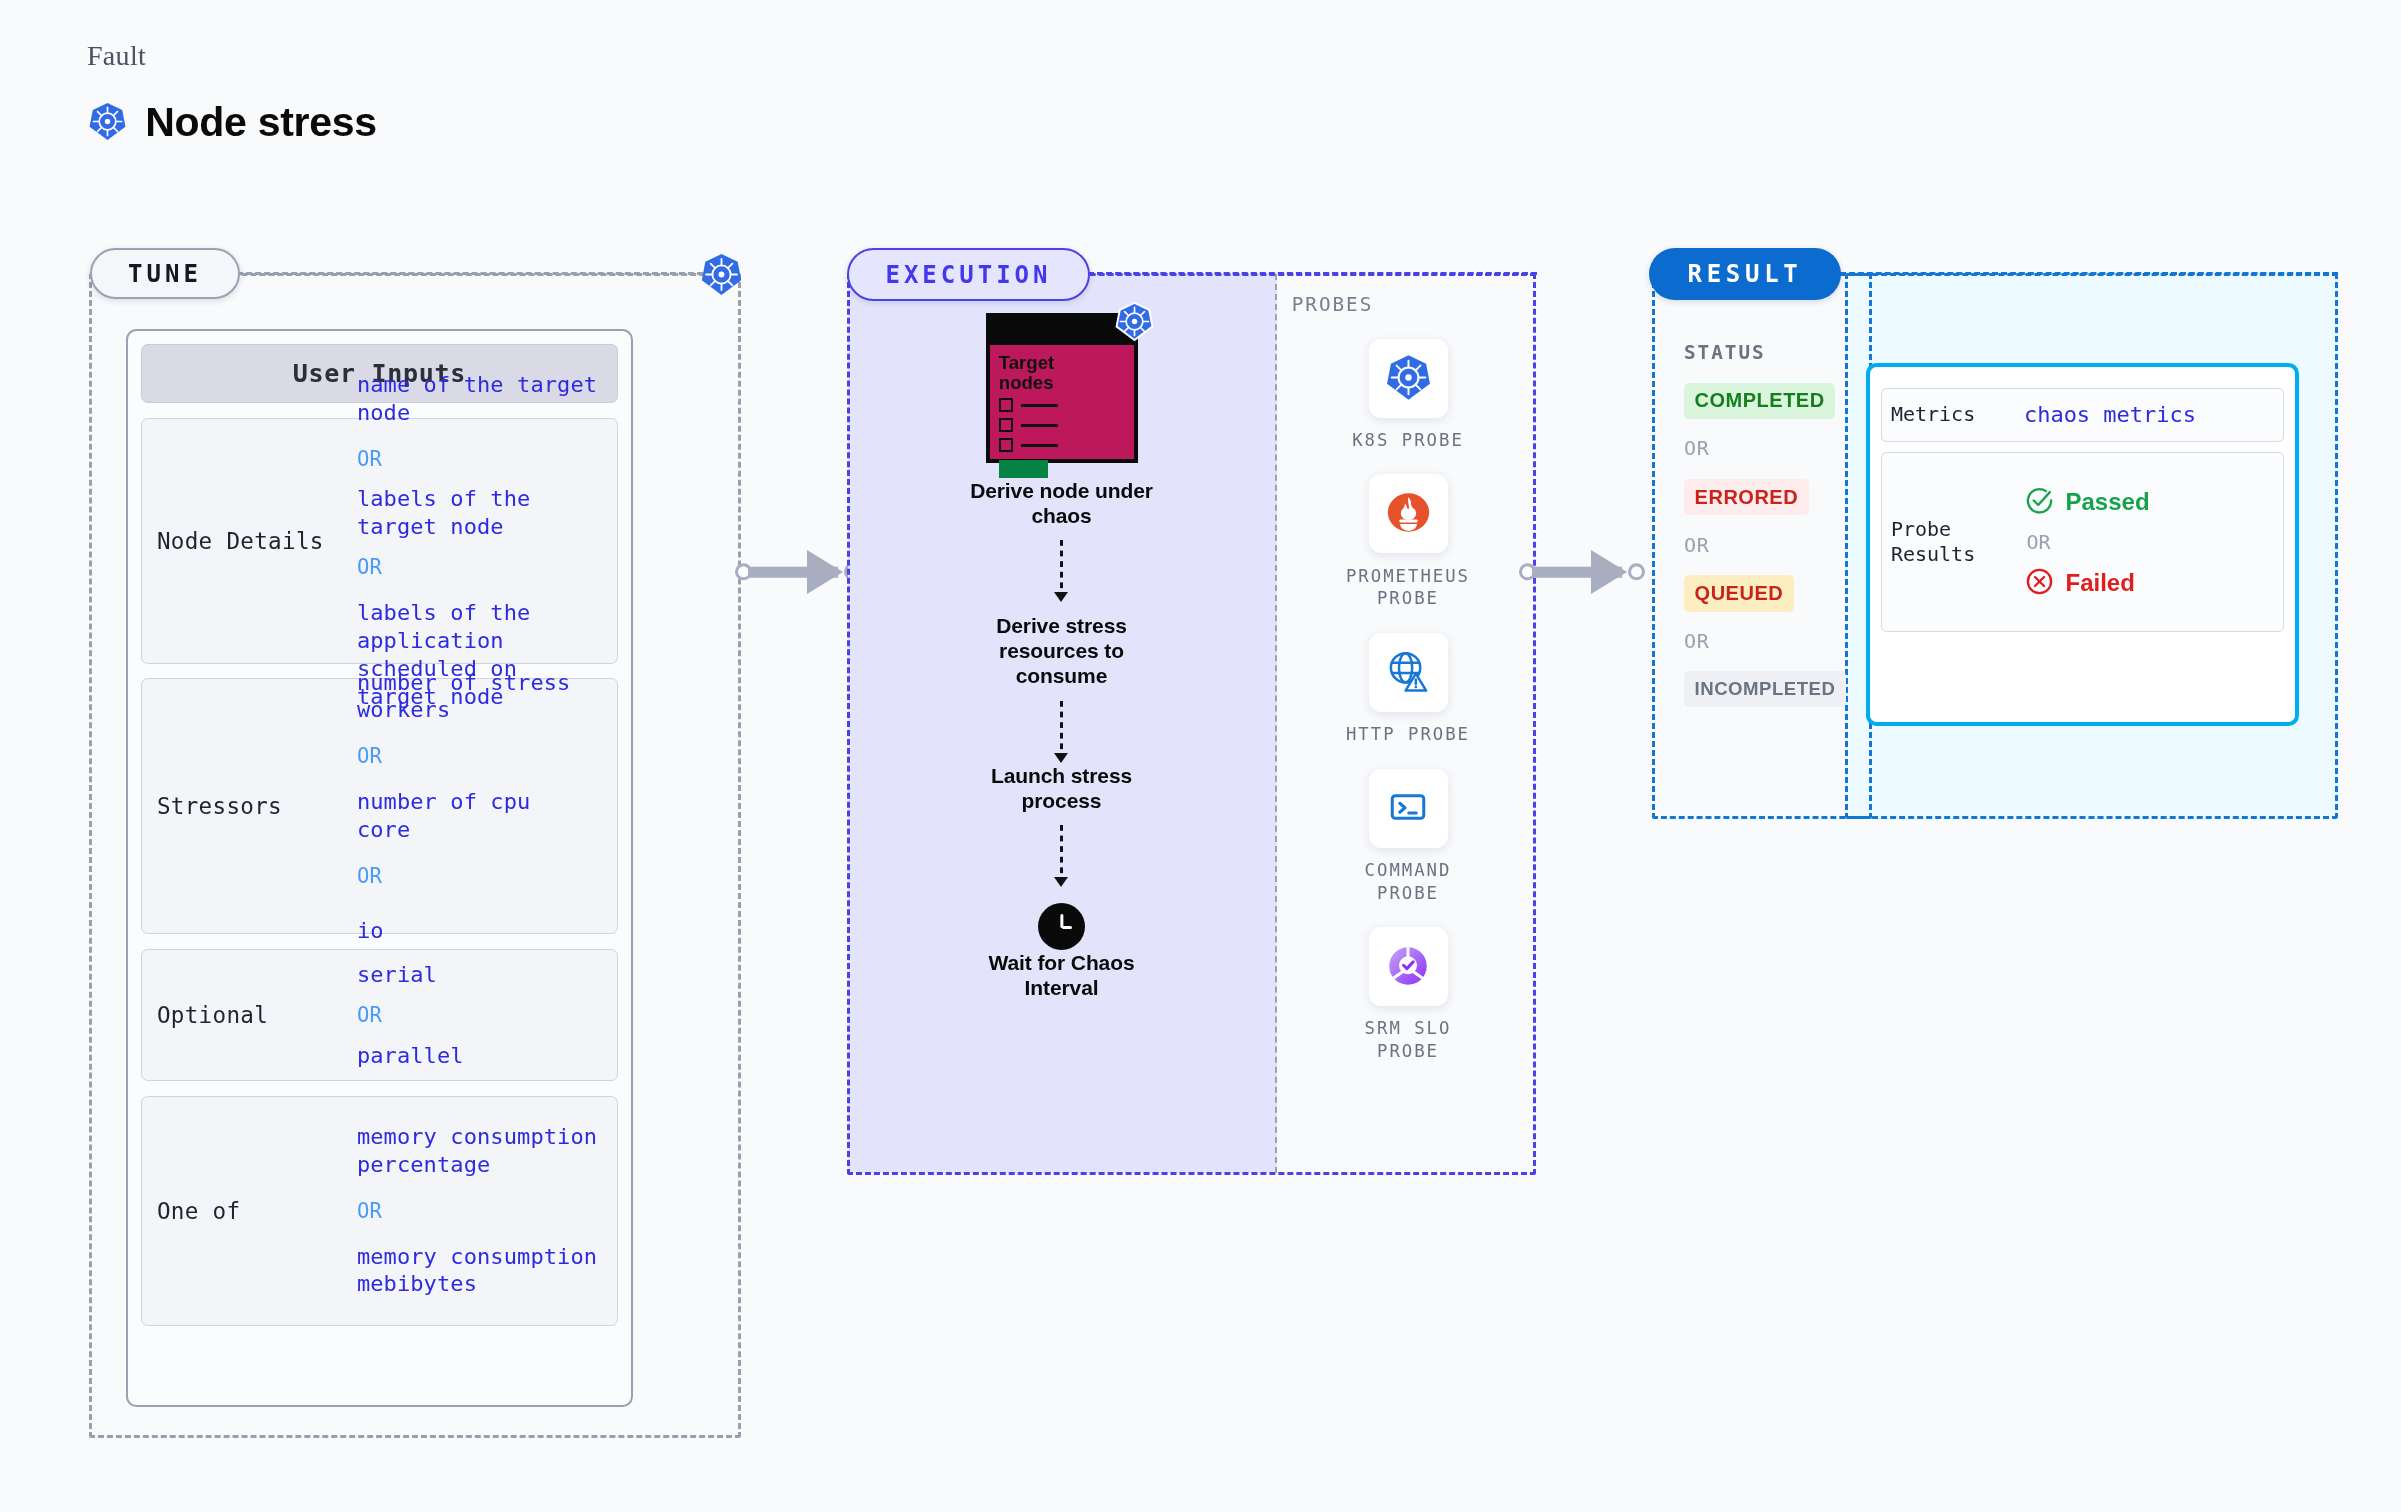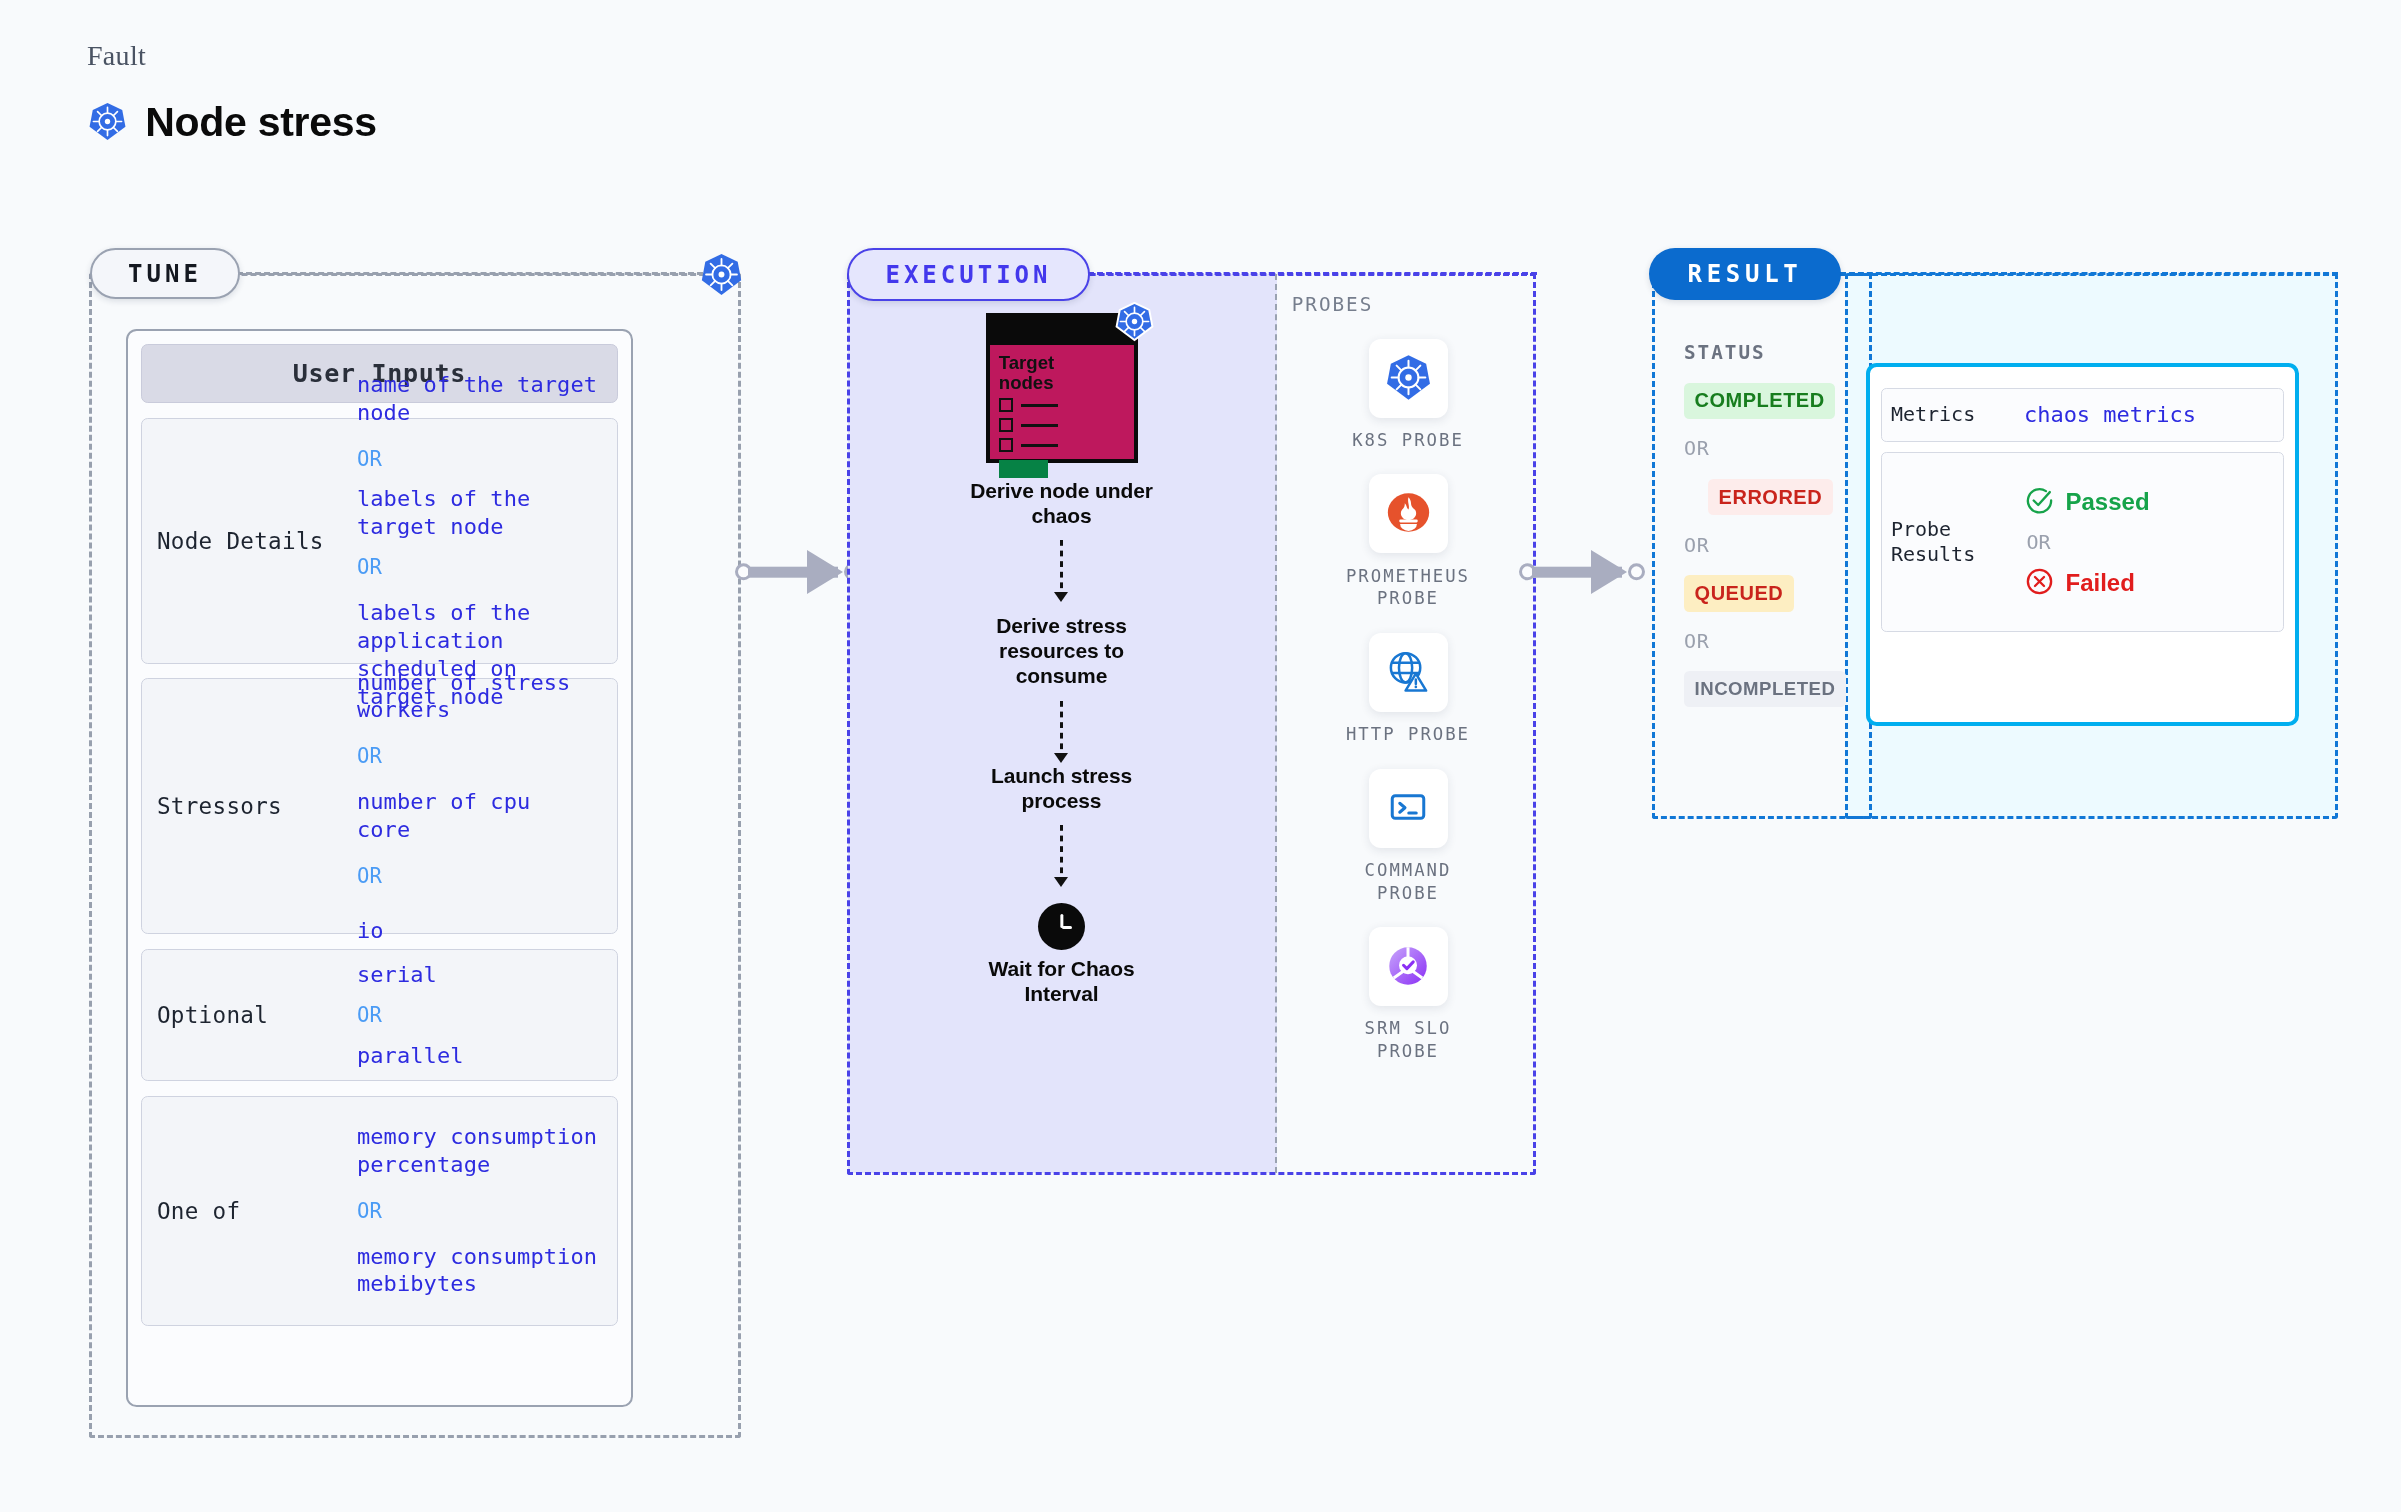--- a/index.html
+++ b/index.html
@@ -249,21 +249,21 @@
   .status-chip {
     display: inline-block; margin-top: 18.6px;
     padding: 6.7px 10.6px; border-radius: 5.3px;
     font-size: 20px; font-weight: bold; letter-spacing: 0.5px;
   }
   .status-or {
     margin-top: 17.3px; font-family: "DejaVu Sans Mono", monospace;
     font-size: 20px; color: #9aa0ad; letter-spacing: 0.7px;
   }
   #chip-completed   { background: #d9f6dd; color: #177d1e; }
-  #chip-errored     { background: #fdeceb; color: #c9241c; margin-left: 24px; }
+  #chip-errored     { background: #fdeceb; color: #c9241c; }
   #chip-queued      { background: #fdeec2; color: #c9241c; }
   #chip-incompleted { background: #eef0f5; color: #6b7280; font-size: 18.6px; }
 
   #output-card {
     position: absolute; left: 1866px; top: 363px;
     width: 433px; height: 363px;
     background: #ffffff; border: 4px solid #00aeef; border-radius: 10.6px;
     padding: 10.6px;
   }
   #output-header {
@@ -471,21 +471,21 @@
 chaos</div>
   <div class="flow-arrow"></div>
   <div class="flow-label" style="white-space:pre-line; margin-top:12px">Derive stress
 resources to
 consume</div>
   <div class="flow-arrow"></div>
   <div class="flow-label" style="white-space:pre-line; margin-top:1px">Launch stress
 process</div>
   <div class="flow-arrow"></div>
   <div id="clock-icon"></div>
-  <div class="flow-label" style="white-space:pre-line; margin-top:6px">Wait for Chaos
+  <div class="flow-label" style="white-space:pre-line; margin-top:0">Wait for Chaos
 Interval</div>
 </div>
 
 <div id="probes-col">
   <div id="probes-title">PROBES</div>
 
   <div class="probe-item">
     <div class="probe-tile">
       <span>
         <svg width="49" height="49" viewBox="0 0 64 64">

